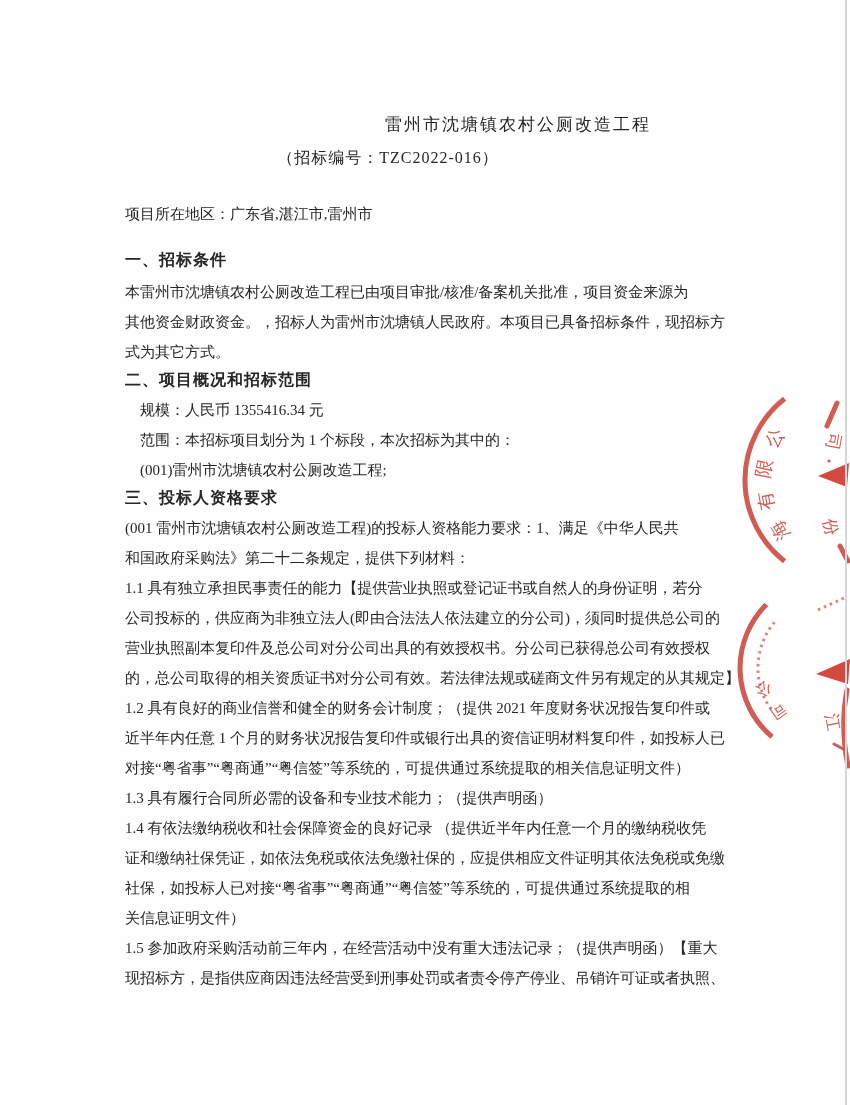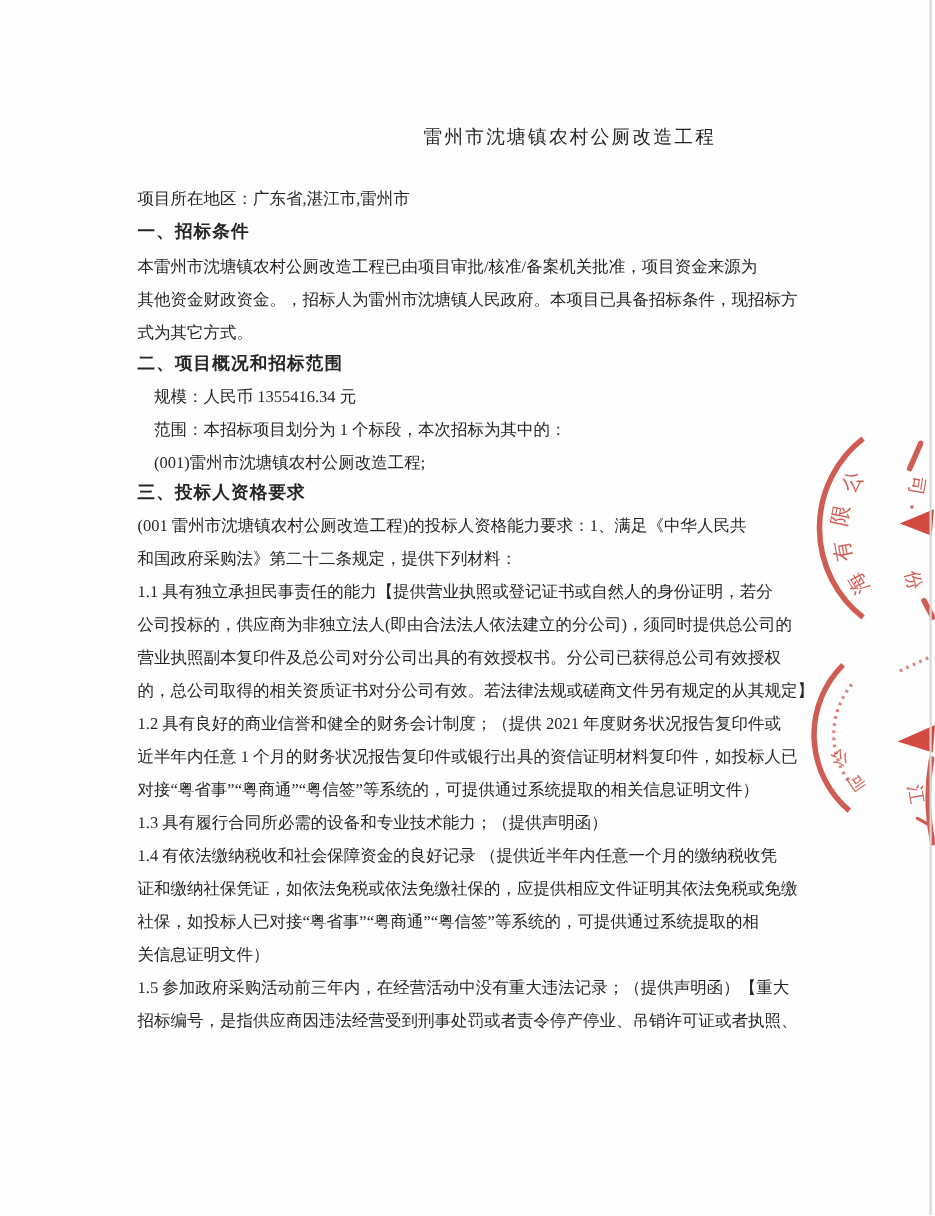--- a/index.html
+++ b/index.html
@@ -5,21 +5,21 @@
   html,body{margin:0;padding:0;background:#ffffff}
   .page{position:relative;width:850px;height:1105px;background:#fefefe;overflow:hidden;
         font-family:"Liberation Serif","DejaVu Serif",serif;color:#262626}
   .content{position:absolute;left:125px;top:110px;width:612px}
   .line{line-height:30px;white-space:nowrap;font-size:15px}
   .title{font-size:17px;text-align:right;padding-right:86px;letter-spacing:2px}
   .subtitle{font-size:16px;text-align:center;padding-right:86px;margin-top:3px;letter-spacing:1px}
   .location{margin-top:26px;font-size:15px}
   .heading{font-family:"Liberation Sans","DejaVu Sans",sans-serif;font-weight:700;
            font-size:16px;line-height:30px;margin-top:-2px;letter-spacing:1px}
-  .heading.first{margin-top:0}
+  .heading.first{margin-top:16px}
   .lines{margin:0}
   .lines.sec1{margin-top:2px}
   .line.ind1{}
   .line.ind2{margin-left:15px}
   .edge-line{position:absolute;top:0;left:845px;width:2px;height:1105px;background:#d7d7d7}
   .stamp{position:absolute;pointer-events:none;opacity:.88}
   .stamp .ring{fill:none;stroke:var(--stamp-color,#c9473d);stroke-width:5}
   .stamp .micro{fill:none;stroke:var(--stamp-color,#c9473d);stroke-width:3;
                 stroke-dasharray:2.5 4;opacity:.75}
   .stamp text{fill:var(--stamp-color,#c9473d);font-family:"Liberation Sans","DejaVu Sans",sans-serif}
@@ -30,20 +30,21 @@
   .stamp .stroke{stroke:var(--stamp-color,#c9473d);stroke-width:5;stroke-linecap:round;fill:none}
   .stamp .stroke-thin{stroke:var(--stamp-color,#c9473d);stroke-width:3;stroke-linecap:round;fill:none}
 </style>
 </head>
 <body>
 
 <div class="page">
 
   <div class="content">
     <div class="line title">雷州市沈塘镇农村公厕改造工程</div>
+    <div class="line subtitle">（招标编号：TZC2022-016）</div>
     <div class="line location">项目所在地区：广东省,湛江市,雷州市</div>
 
     <div class="heading first">一、招标条件</div>
     <div class="lines sec1">
 
     <div class="line body-line ind1">本雷州市沈塘镇农村公厕改造工程已由项目审批/核准/备案机关批准，项目资金来源为</div>
         <div class="line body-line">其他资金财政资金。，招标人为雷州市沈塘镇人民政府。本项目已具备招标条件，现招标方</div>
         <div class="line body-line">式为其它方式。</div>
       </div>
 
@@ -66,21 +67,21 @@
         <div class="line body-line">的，总公司取得的相关资质证书对分公司有效。若法律法规或磋商文件另有规定的从其规定】</div>
         <div class="line body-line">1.2 具有良好的商业信誉和健全的财务会计制度；（提供 2021 年度财务状况报告复印件或</div>
         <div class="line body-line">近半年内任意 1 个月的财务状况报告复印件或银行出具的资信证明材料复印件，如投标人已</div>
         <div class="line body-line">对接“粤省事”“粤商通”“粤信签”等系统的，可提供通过系统提取的相关信息证明文件）</div>
         <div class="line body-line">1.3 具有履行合同所必需的设备和专业技术能力；（提供声明函）</div>
         <div class="line body-line">1.4 有依法缴纳税收和社会保障资金的良好记录 （提供近半年内任意一个月的缴纳税收凭</div>
         <div class="line body-line">证和缴纳社保凭证，如依法免税或依法免缴社保的，应提供相应文件证明其依法免税或免缴</div>
         <div class="line body-line">社保，如投标人已对接“粤省事”“粤商通”“粤信签”等系统的，可提供通过系统提取的相</div>
         <div class="line body-line">关信息证明文件）</div>
         <div class="line body-line">1.5 参加政府采购活动前三年内，在经营活动中没有重大违法记录；（提供声明函）【重大</div>
-        <div class="line body-line">招标编号，是指供应商因违法经营受到刑事处罚或者责令停产停业、吊销许可证或者执照、</div>
+        <div class="line body-line">现招标方，是指供应商因违法经营受到刑事处罚或者责令停产停业、吊销许可证或者执照、</div>
       </div>
   </div>
 
   <svg class="stamp" style="left:695px;top:390px" width="160" height="180" viewBox="695 390 160 180">
     <path class="ring" d="M 784.6 561.2 A 103 103 0 0 1 784.6 398.8"></path>
     <path id="arcTop" d="M 795.8 538 A 78 78 0 0 1 795.8 422" fill="none"></path>
     <text class="rim">
       <textPath href="#arcTop" startOffset="6">海有限公</textPath>
     </text>
   </svg>

